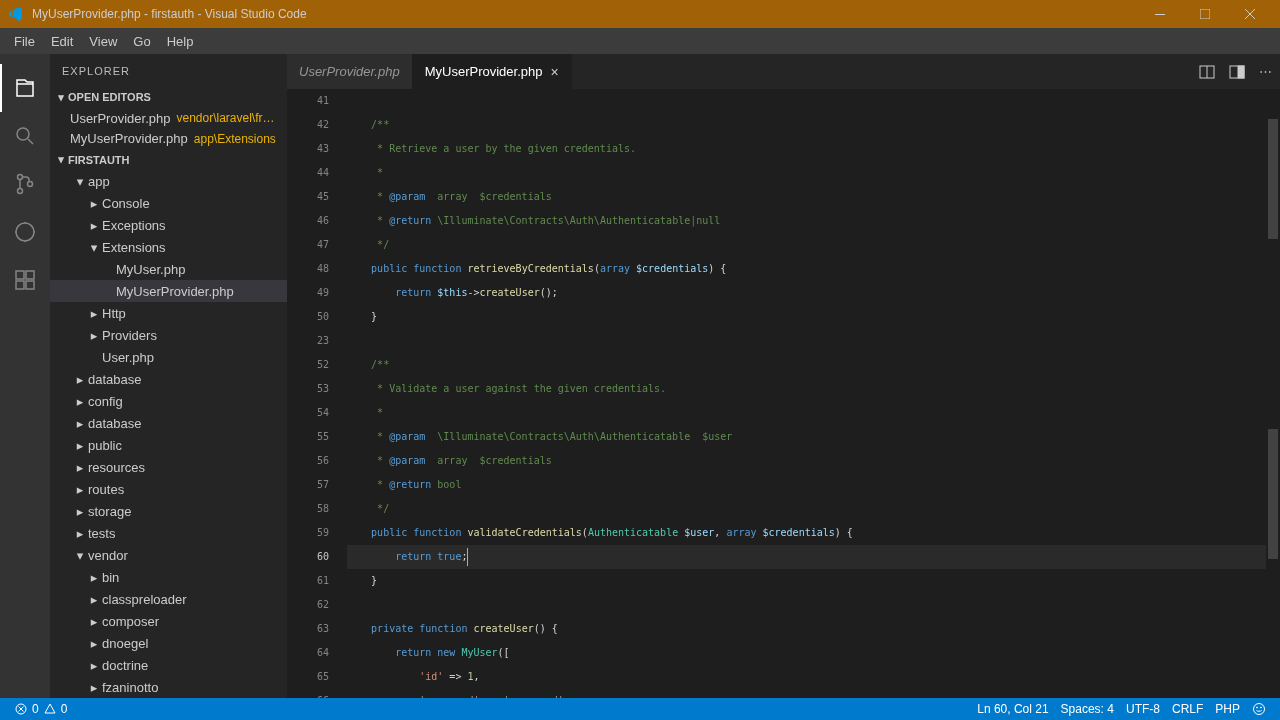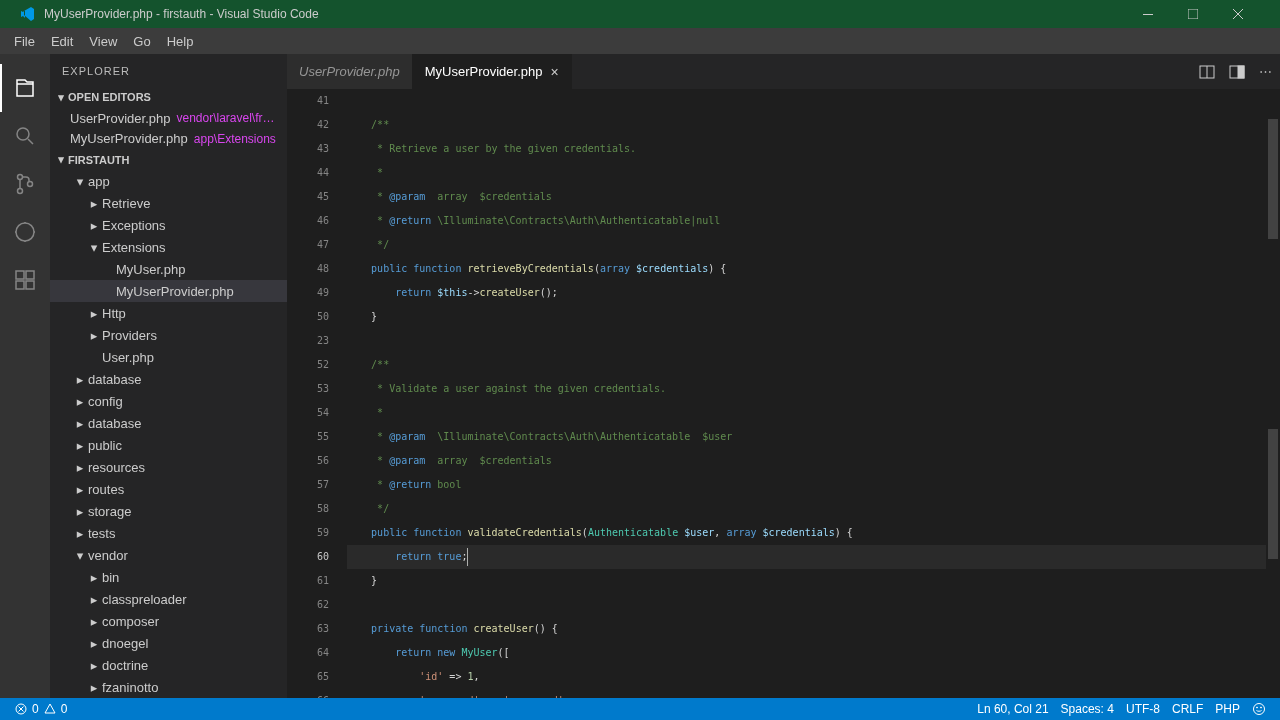--- a/index.html
+++ b/index.html
@@ -9,24 +9,24 @@
   background: #1e1e1e;
   color: #cccccc;
   width: 1280px;
   height: 720px;
   overflow: hidden;
   display: flex;
   flex-direction: column;
 }
 .titlebar {
   height: 28px;
-  background: #14532d;
-  display: flex;
-  align-items: center;
-  padding: 0 20px;
+  background: #a16207;
+  display: flex;
+  align-items: center;
+  padding: 0 8px;
   color: #cccccc;
 }
 .titlebar .app-icon { width: 16px; height: 16px; margin-right: 8px; display:flex;align-items:center;justify-content:center;}
 .titlebar .title { font-size: 12px; flex: 1; }
 .titlebar .win-controls { display: flex; gap: 0; }
 .titlebar .win-btn {
   width: 45px; height: 28px; display: flex; align-items: center; justify-content: center;
   color: #cccccc;
 }
 .menubar {
@@ -87,21 +87,21 @@
 .open-editor-item, .tree-item {
   height: 22px;
   display: flex;
   align-items: center;
   padding: 0 8px 0 20px;
   font-size: 13px;
   color: #cccccc;
   white-space: nowrap;
   overflow: hidden;
 }
-.open-editor-item .dim, .tree-item .dim { color: #d946ef; margin-left: 6px; font-size: 12px; overflow:hidden;text-overflow:ellipsis;}
+.open-editor-item .dim, .tree-item .dim { color: #eab308; margin-left: 6px; font-size: 12px; overflow:hidden;text-overflow:ellipsis;}
 .tree-item.selected { background: #37373d; }
 .tree-item.indent-1 { padding-left: 24px; }
 .tree-item.indent-2 { padding-left: 38px; }
 .tree-item.indent-3 { padding-left: 52px; }
 .tree-chev { width: 12px; display:inline-flex;justify-content:center;margin-right:2px;color:#cccccc;}
 .editor-area {
   flex: 1;
   display: flex;
   flex-direction: column;
   background: #1e1e1e;
@@ -282,21 +282,21 @@
       <span class="chev">▾</span>
       <span>FIRSTAUTH</span>
     </div>
     <div id="tree">
         <div class="tree-item indent-1">
           <span class="tree-chev">▾</span>
           <span>app</span>
         </div>
         <div class="tree-item indent-2">
           <span class="tree-chev">▸</span>
-          <span>Retrieve</span>
+          <span>Console</span>
         </div>
         <div class="tree-item indent-2">
           <span class="tree-chev">▸</span>
           <span>Exceptions</span>
         </div>
         <div class="tree-item indent-2">
           <span class="tree-chev">▾</span>
           <span>Extensions</span>
         </div>
         <div class="tree-item indent-3">

